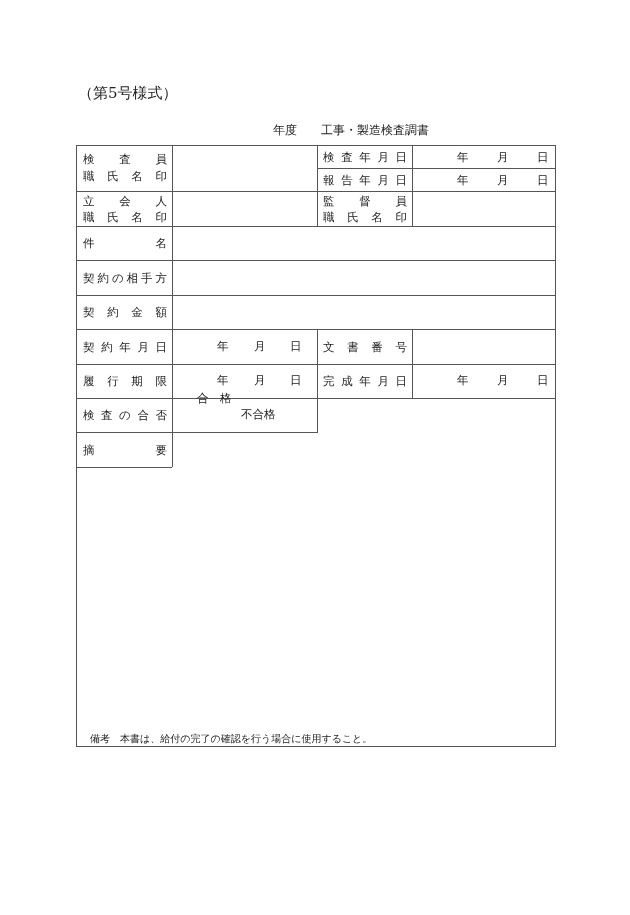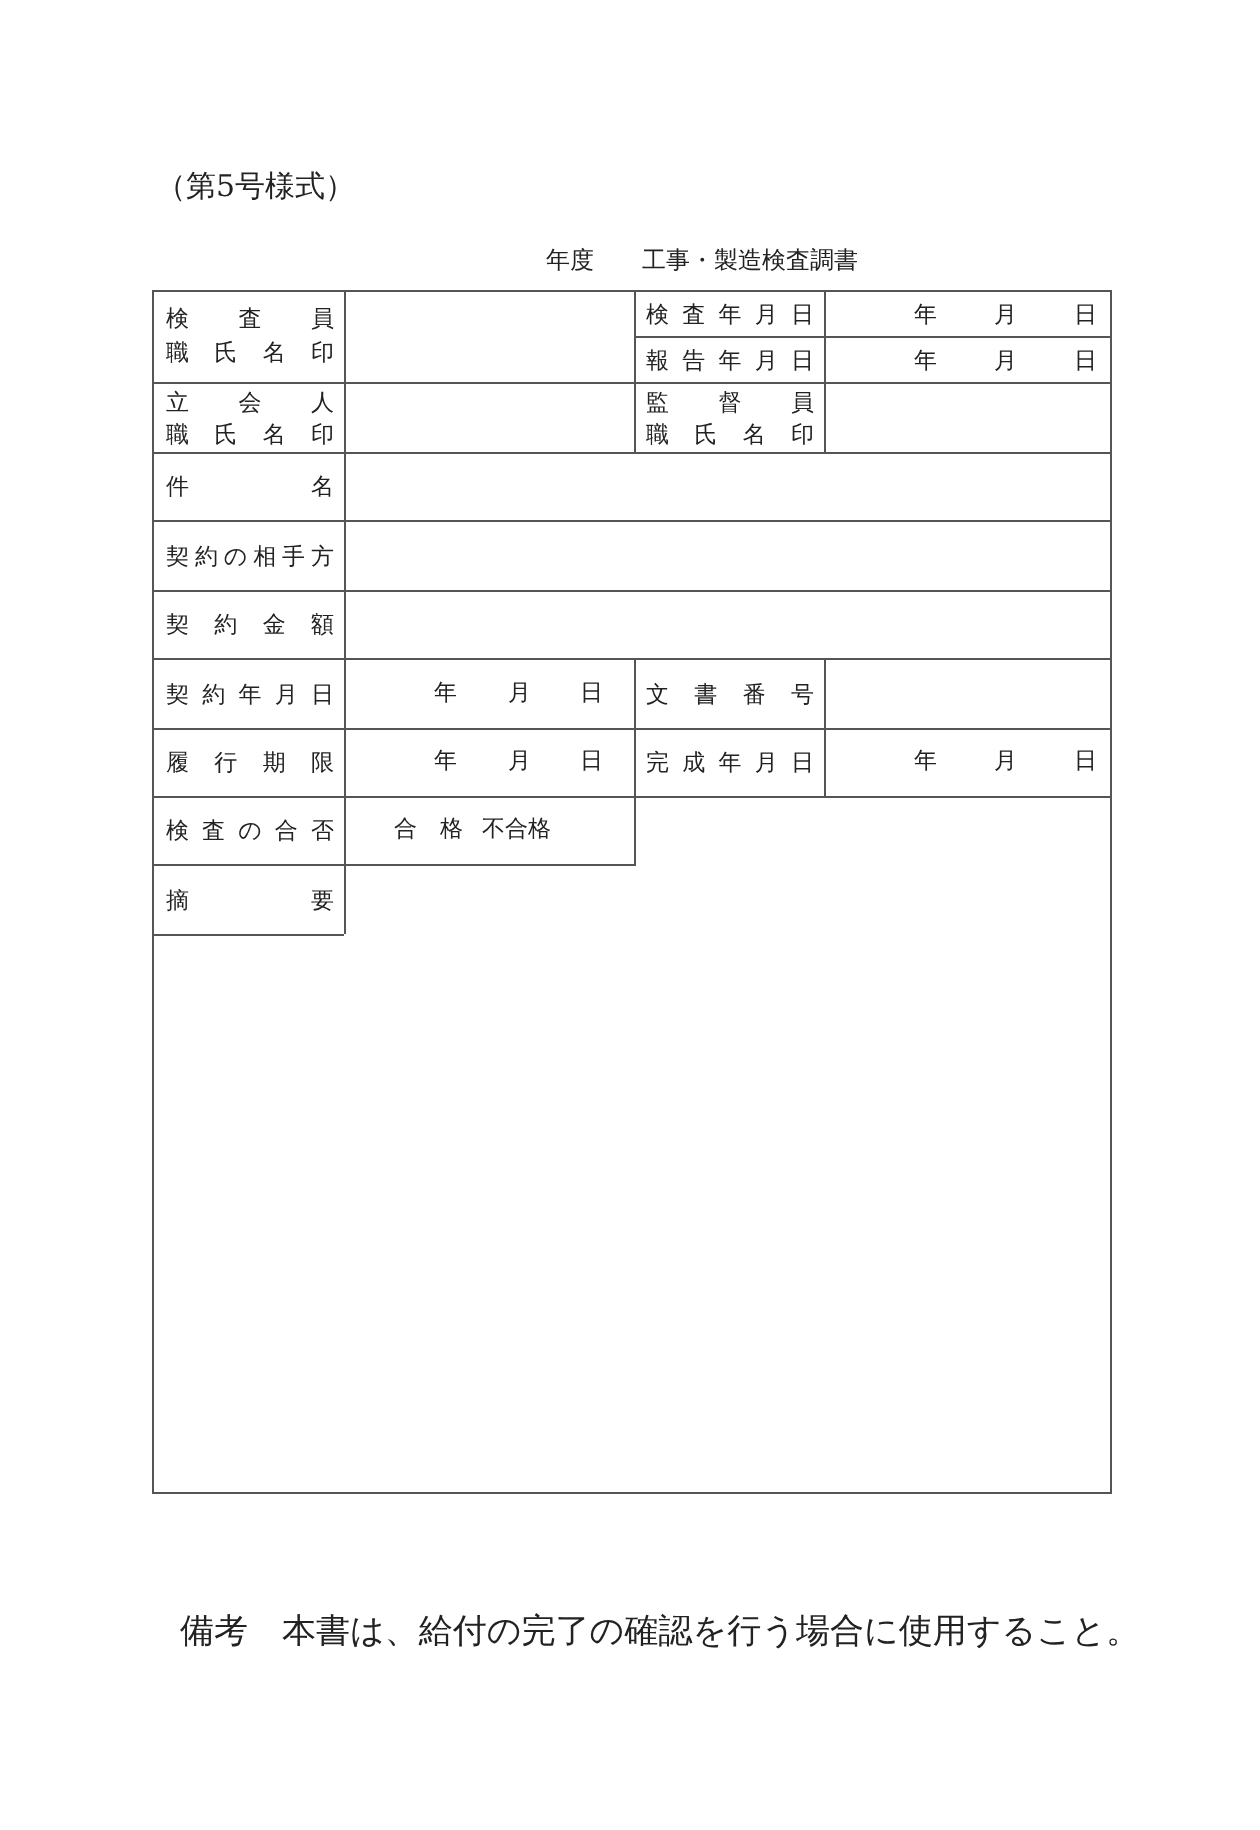--- a/index.html
+++ b/index.html
@@ -9,21 +9,21 @@
   }
   .abs { position:absolute; }
   .form-no { left:78px; top:84px; font-size:15px; }
   .title { left:236px; top:122px; font-size:12px; white-space:pre;margin-left:37px; }
   .frame { left:76px; top:145px; width:480px; height:602px; border:1px solid #555; box-sizing:border-box; }
   .hl { position:absolute; height:1px; background:#555; }
   .vl { position:absolute; width:1px; background:#555; }
   .lbl { position:absolute; font-size:11.5px; display:flex; justify-content:space-between; align-items:center; }
   .lbl span { display:inline-block; }
   .ymd { position:absolute; font-size:11.5px; }
-  .note { left:90px; top:804px; font-size:17px; white-space:pre; }
+  .note { left:90px; top:732px; font-size:10px; white-space:pre; }
 </style>
 </head>
 <body>
 
 <div class="abs form-no">（第5号様式）</div>
 <div class="abs title">年度　　工事・製造検査調書</div>
 
 <div class="abs frame">
 
   <div class="hl" style="left:240px;top:22px;width:239px"></div>
@@ -160,17 +160,17 @@
   <div class="ymd" style="left:213px;top:193px">日</div>
 
   <div class="ymd" style="left:140px;top:227px">年</div>
   <div class="ymd" style="left:177px;top:227px">月</div>
   <div class="ymd" style="left:213px;top:227px">日</div>
 
   <div class="ymd" style="left:380px;top:227px">年</div>
   <div class="ymd" style="left:420px;top:227px">月</div>
   <div class="ymd" style="left:460px;top:227px">日</div>
 
-  <div class="ymd" style="left:120px;top:261px;white-space:pre">合　格</div>
+  <div class="ymd" style="left:120px;top:245px;white-space:pre">合　格</div>
   <div class="ymd" style="left:164px;top:261px">不合格</div>
 </div>
 
 <div class="abs note">備考　本書は、給付の完了の確認を行う場合に使用すること。</div>
 
 </body></html>

